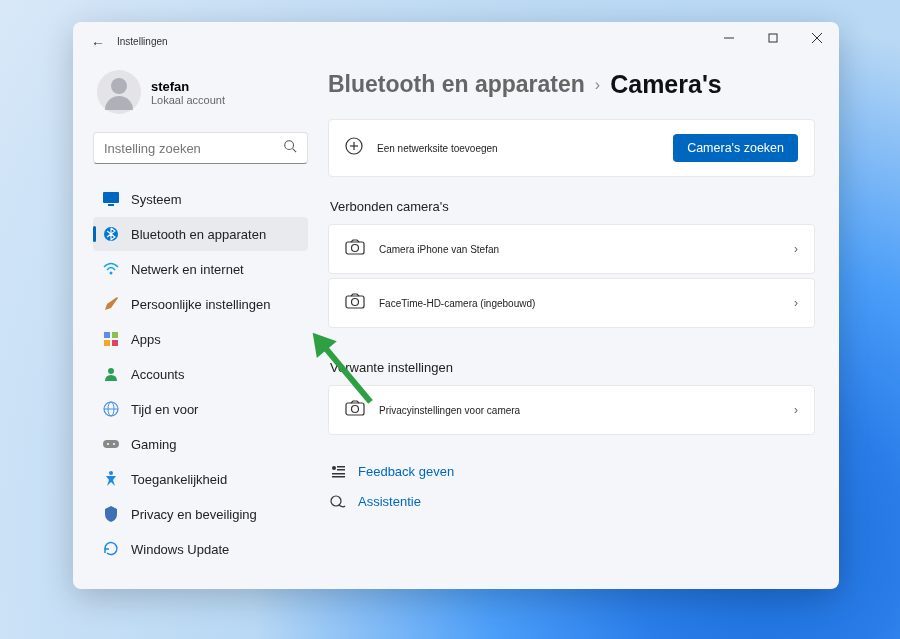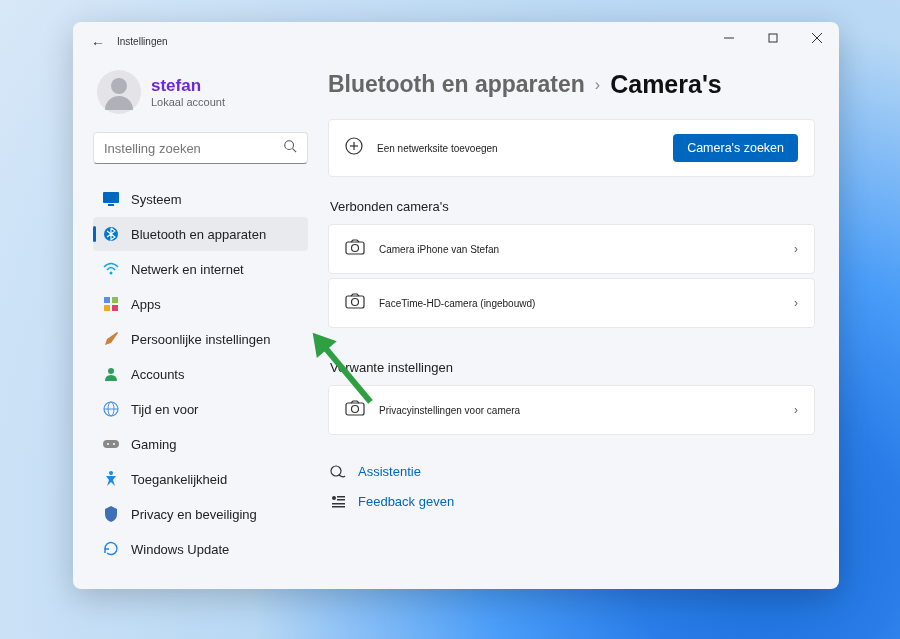--- a/index.html
+++ b/index.html
@@ -20,21 +20,21 @@
   .titlebar .title { font-size: 10px; color: #333; margin-left: 4px; }
   .win-controls { position: absolute; right: 0; top: 0; display: flex; }
   .win-btn { width: 44px; height: 32px; display: flex; align-items: center; justify-content: center; cursor: pointer; }
   .win-btn svg { width: 10px; height: 10px; }
   .body { flex: 1; display: flex; padding: 0 20px 20px 20px; gap: 20px; overflow: hidden; }
   .sidebar { width: 215px; flex-shrink: 0; display: flex; flex-direction: column; }
   .user { display: flex; align-items: center; gap: 10px; padding: 10px 4px 18px 4px; }
   .avatar { width: 44px; height: 44px; border-radius: 50%; background: #e4e4e8; position: relative; }
   .avatar::before { content:""; position:absolute; width:16px; height:16px; border-radius:50%; background:#b0b0b8; left:14px; top:8px; }
   .avatar::after { content:""; position:absolute; width:28px; height:14px; border-radius:14px 14px 0 0; background:#b0b0b8; left:8px; top:26px; }
-  .user-name { font-size: 17px; font-weight: 600; color: #6d28d9; }
+  .user-name { font-size: 13px; font-weight: 600; color: #000000; }
   .user-sub { font-size: 11px; color: #666; }
   .search {
     display: flex; align-items: center; background: #fff; border: 1px solid #e0e0e4;
     border-bottom: 1px solid #888; border-radius: 4px; height: 32px; padding: 0 10px; margin-bottom: 18px;
   }
   .search input { flex:1; border:none; outline:none; font-size:13px; background:transparent; color:#555; }
   .nav { display: flex; flex-direction: column; gap: 1px; }
   .nav-item {
     display: flex; align-items: center; height: 34px; padding: 0 10px; border-radius: 4px;
     font-size: 13px; color: #222; cursor: pointer; position: relative; gap: 12px;
@@ -146,36 +146,36 @@
               <svg width="16" height="14" viewBox="0 0 16 14">
                 <path d="M1 5 Q8 -2 15 5" stroke="#0ea5e9" stroke-width="1.5" fill="none"></path>
                 <path d="M4 8 Q8 3 12 8" stroke="#0ea5e9" stroke-width="1.5" fill="none"></path>
                 <circle cx="8" cy="11" r="1.5" fill="#0ea5e9"></circle>
               </svg>
             </span>
           <span>Netwerk en internet</span>
         </div>
         <div class="nav-item">
           <span class="nav-icon">
+              <svg width="16" height="16" viewBox="0 0 16 16">
+                <path d="M2 14 L4 8 L14 1 L15 2 L8 12 Z" fill="#c9833c"></path>
+              </svg>
+            </span>
+          <span>Persoonlijke instellingen</span>
+        </div>
+        <div class="nav-item">
+          <span class="nav-icon">
               <svg width="14" height="14" viewBox="0 0 14 14">
                 <rect x="0" y="0" width="6" height="6" fill="#5b8def"></rect>
                 <rect x="8" y="0" width="6" height="6" fill="#8bc34a"></rect>
                 <rect x="0" y="8" width="6" height="6" fill="#f5a623"></rect>
                 <rect x="8" y="8" width="6" height="6" fill="#d46"></rect>
               </svg>
             </span>
           <span>Apps</span>
-        </div>
-        <div class="nav-item">
-          <span class="nav-icon">
-              <svg width="16" height="16" viewBox="0 0 16 16">
-                <path d="M2 14 L4 8 L14 1 L15 2 L8 12 Z" fill="#c9833c"></path>
-              </svg>
-            </span>
-          <span>Persoonlijke instellingen</span>
         </div>
         <div class="nav-item">
           <span class="nav-icon">
               <svg width="14" height="14" viewBox="0 0 14 14">
                 <circle cx="7" cy="4" r="3" fill="#2e9e5b"></circle>
                 <path d="M1 14 Q1 8 7 8 Q13 8 13 14 Z" fill="#2e9e5b"></path>
               </svg>
             </span>
           <span>Accounts</span>
         </div>
@@ -285,39 +285,39 @@
               </svg></span>
           <span class="row-text">Privacyinstellingen voor camera</span>
         </div>
         <span class="chev">›</span>
       </div>
 
       <div class="spacer"></div>
       <div class="links">
         <div class="link-item">
           <span class="link-icon">
-              <svg width="16" height="16" viewBox="0 0 16 16">
-                <circle cx="6" cy="8" r="5" fill="none" stroke="#333" stroke-width="1.2"></circle>
-                <path d="M9 12 Q13 15 15 13" fill="none" stroke="#333" stroke-width="1.2"></path>
-              </svg>
-            </span>
-          <span>Assistentie</span>
-        </div>
-        <div class="link-item">
-          <span class="link-icon">
               <svg width="16" height="14" viewBox="0 0 16 14">
                 <circle cx="4" cy="4" r="2" fill="#333"></circle>
                 <rect x="7" y="2" width="8" height="1.5" fill="#333"></rect>
                 <rect x="7" y="5" width="8" height="1.5" fill="#333"></rect>
                 <rect x="2" y="9" width="13" height="1.5" fill="#333"></rect>
                 <rect x="2" y="12" width="13" height="1.5" fill="#333"></rect>
               </svg>
             </span>
           <span>Feedback geven</span>
         </div>
+        <div class="link-item">
+          <span class="link-icon">
+              <svg width="16" height="16" viewBox="0 0 16 16">
+                <circle cx="6" cy="8" r="5" fill="none" stroke="#333" stroke-width="1.2"></circle>
+                <path d="M9 12 Q13 15 15 13" fill="none" stroke="#333" stroke-width="1.2"></path>
+              </svg>
+            </span>
+          <span>Assistentie</span>
+        </div>
       </div>
     </div>
   </div>
 </div>
 
 <div class="arrow">
   <div class="arrow-head"></div>
   <div class="arrow-body"></div>
 </div>
 

